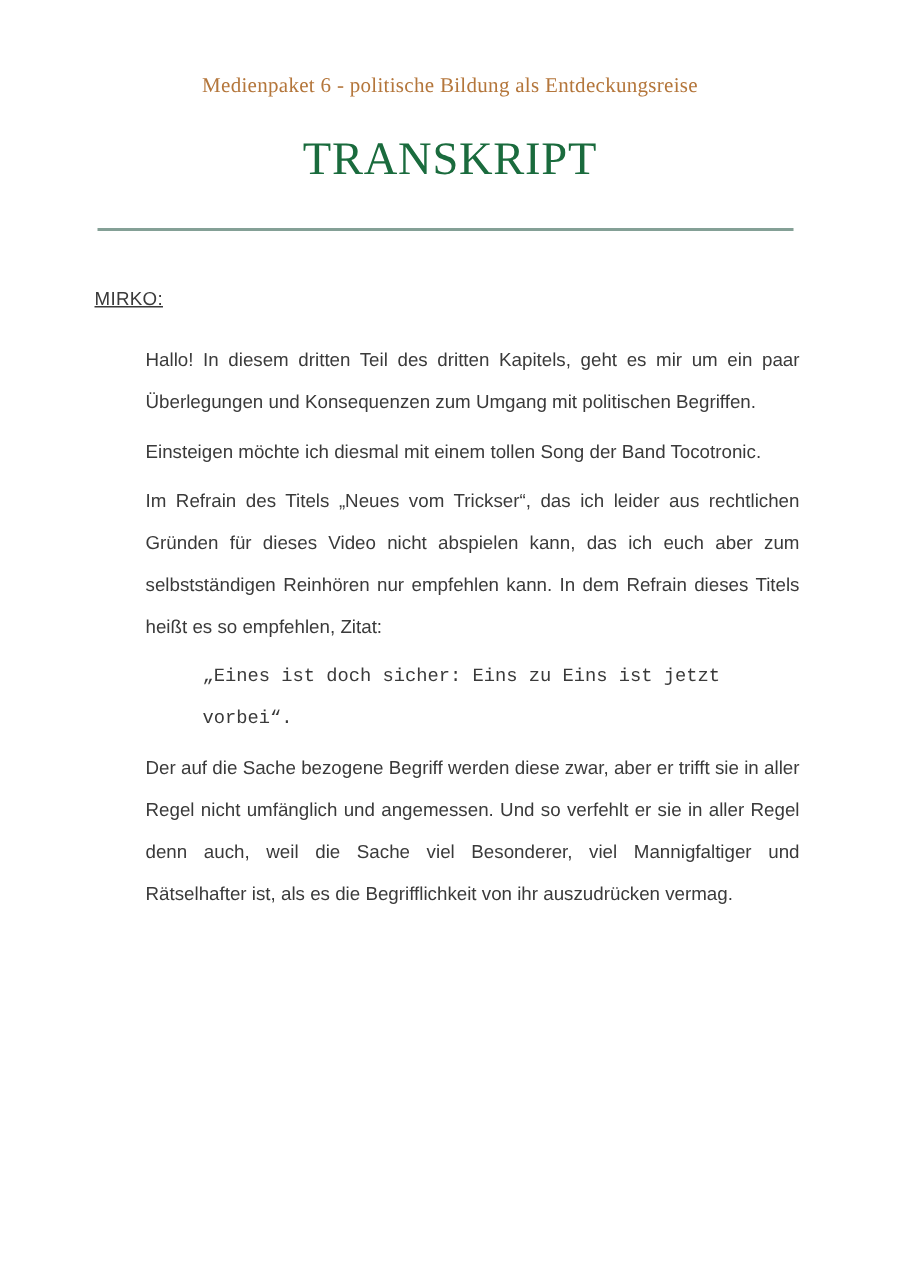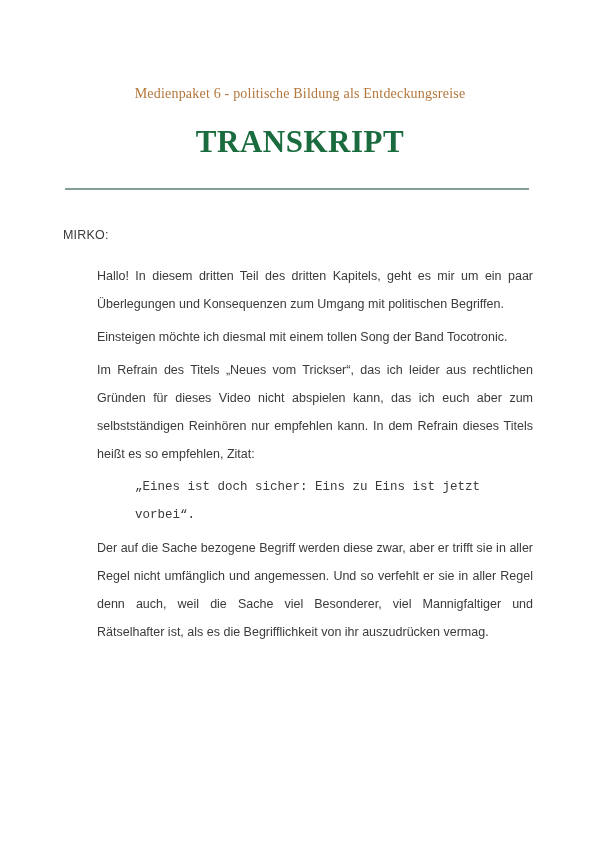--- a/index.html
+++ b/index.html
@@ -9,48 +9,49 @@
   }
   .page {
     position: relative;
     width: 600px;
     height: 856px;
     background: #ffffff;
     overflow: hidden;
     font-family: "Liberation Sans", sans-serif;
   }
   .doc-header {
-    padding-top: 86px;
+    padding-top: 50px;
     text-align: center;
     font-family: "Liberation Serif", "DejaVu Serif", serif;
     font-size: 14px;
     font-weight: normal;
     color: #b4763b;
     letter-spacing: 0.2px;
   }
   .doc-title {
     margin-top: 22px;
     text-align: center;
     font-family: "Liberation Serif", "DejaVu Serif", serif;
     font-size: 31px;
-    font-weight: bold;
+    font-weight: normal;
     color: #1a6b3d;
     letter-spacing: 0.5px;
   }
   .divider {
     margin: 28px 0 0 65px;
     width: 464px;
     border: none;
     border-top: 2px solid #84a096;
   }
   .speaker {
     margin: 38px 0 16px 63px;
     font-size: 12.5px;
     color: #3a3a3a;
     letter-spacing: 0.2px;
+    text-decoration: underline;
   }
   .transcript-body {
     margin: 20px 67px 0 97px;
     color: #3a3a3a;
   }
   .transcript-body p.para {
     font-size: 12.5px;
     line-height: 28px;
     text-align: justify;
     margin: 0 0 5px 0;

